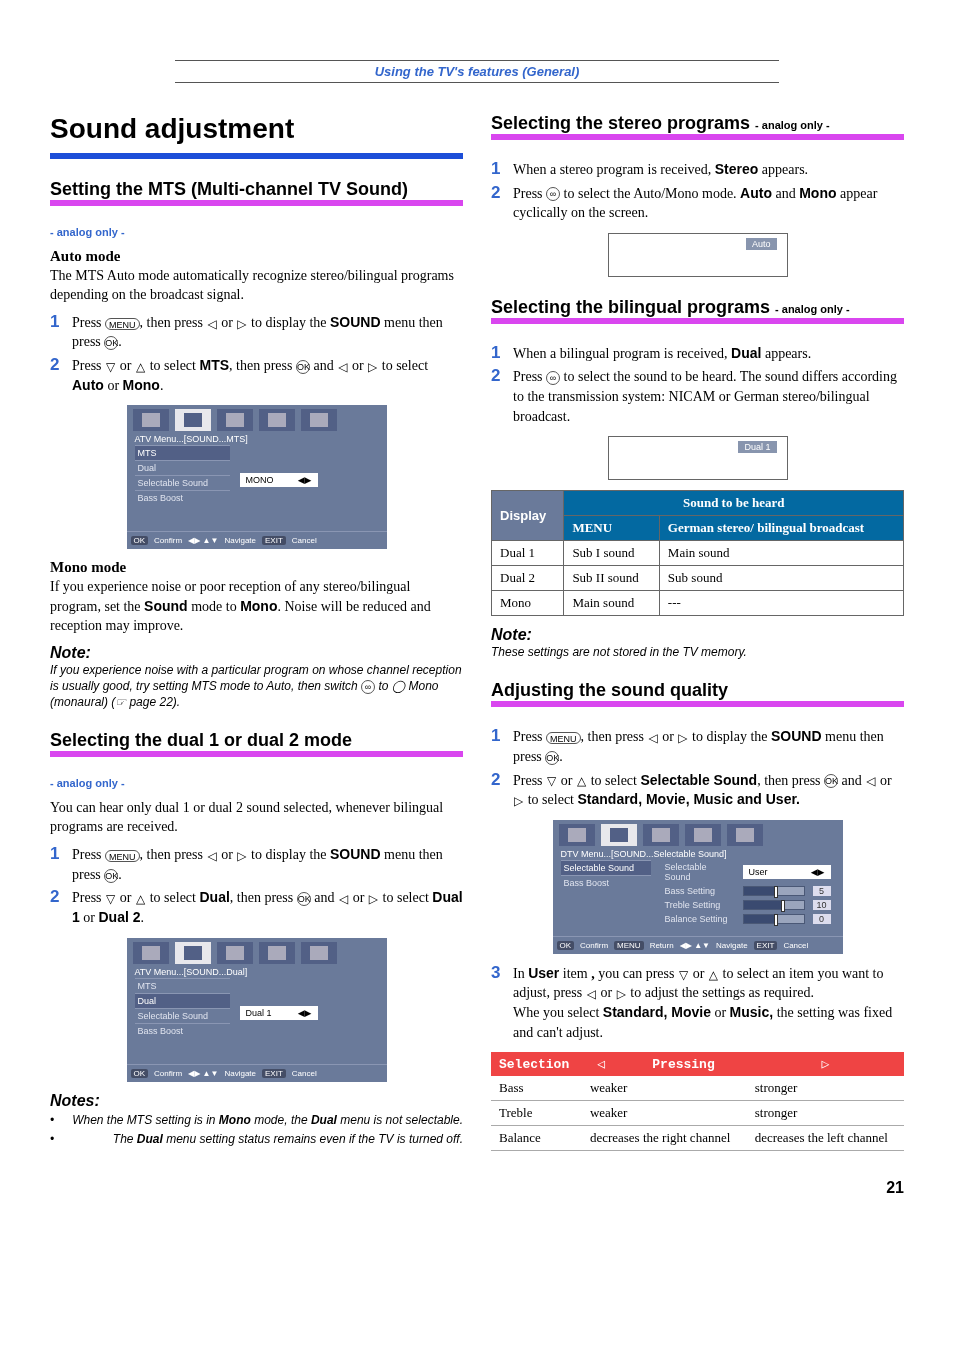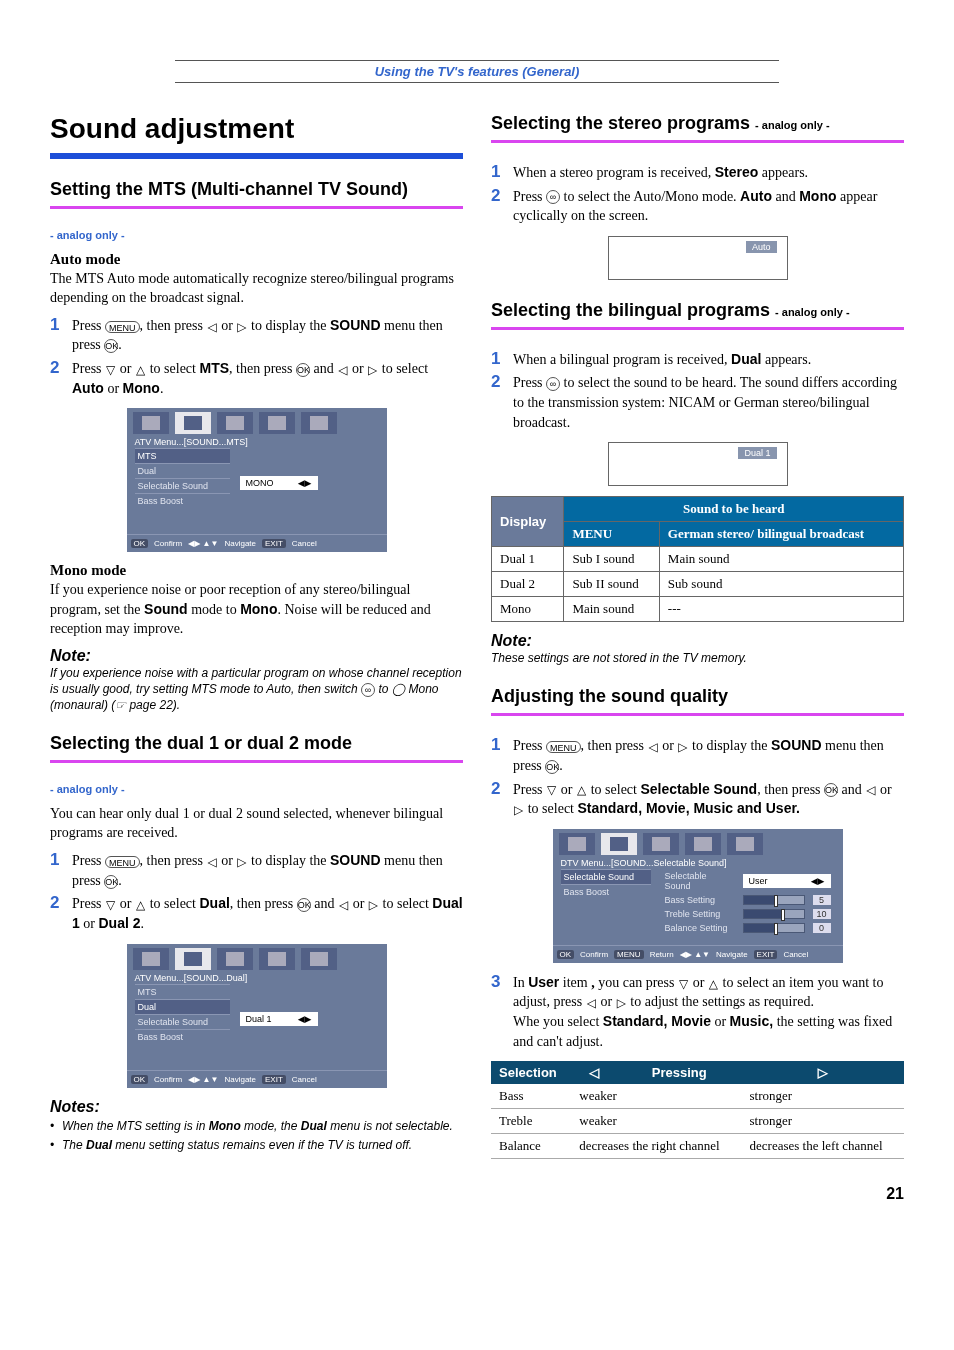--- a/index.html
+++ b/index.html
@@ -3,33 +3,33 @@
 <meta charset="utf-8">
 <style>
   * { box-sizing: border-box; margin: 0; padding: 0; }
   body { font-family: "Times New Roman", serif; background: #fff; width: 954px; margin: 0 auto; padding: 60px 50px 40px 50px; font-size: 14px; color: #000; }
   .sans { font-family: Arial, Helvetica, sans-serif; }
   .header-bar { text-align: center; margin-bottom: 30px; }
   .header-title { display: inline-block; color: #3366cc; font-weight: bold; font-style: italic; font-size: 13px; font-family: Arial, sans-serif; border-top: 1px solid #555; border-bottom: 1px solid #555; padding: 3px 200px; }
   .cols { display: flex; gap: 28px; }
   .col { flex: 1; min-width: 0; }
   h1.main { font-family: Arial, sans-serif; font-size: 28px; font-weight: bold; margin-bottom: 4px; border-bottom: 6px solid #1d4ed8; padding-bottom: 8px; }
-  h2.sub { font-family: Arial, sans-serif; font-size: 18px; font-weight: bold; margin-top: 20px; margin-bottom: 20px; border-bottom: 3px solid #d946ef; padding-bottom: 6px; }
+  h2.sub { font-family: Arial, sans-serif; font-size: 18px; font-weight: bold; margin-top: 20px; margin-bottom: 20px; border-bottom: 6px solid #d946ef; padding-bottom: 0; }
   h2.sub .small { font-size: 11px; font-weight: bold; font-family: Arial, sans-serif; }
   .tag { font-family: Arial, sans-serif; font-size: 11px; color: #3366cc; font-weight: bold; margin-top: 4px; margin-bottom: 10px; display:block;}
   .midhead { font-family: "Times New Roman", serif; font-weight: bold; font-size: 15px; margin-top: 8px; margin-bottom: 2px; }
   p.body { font-size: 14px; line-height: 1.35; margin-bottom: 8px; }
   ol.steps { list-style: none; margin: 8px 0 10px 0; padding: 0; }
   ol.steps > li { display: flex; align-items: flex-start; margin-bottom: 4px; line-height: 1.4; }
   ol.steps .num { font-family: Arial, sans-serif; font-weight: bold; font-size: 17px; color: #3366cc; width: 22px; flex-shrink: 0; line-height: 1.1; }
   ol.steps .stepbody { flex: 1; }
   .noteh { font-family: Arial, sans-serif; font-weight: bold; font-style: italic; font-size: 16px; margin-top: 6px; }
   .notebody { font-family: Arial, sans-serif; font-style: italic; font-size: 12px; line-height: 1.35; }
   ul.bul { list-style: none; padding: 0; margin: 2px 0 8px 0; }
-  ul.bul li { font-family: Arial, sans-serif; font-style: italic; font-size: 12px; line-height: 1.35; padding-left: 12px; position: relative; margin-bottom: 3px; }
+  ul.bul li { font-family: Arial, sans-serif; font-style: italic; font-size: 12px; line-height: 1.35; padding-left: 12px; position: relative; margin-bottom: 3px; text-align: right; }
   ul.bul li:before { content: "•"; position: absolute; left: 0; }
   .pill { display: inline-block; border: 1px solid #555; border-radius: 8px; font-size: 9px; font-family: Arial, sans-serif; padding: 0 3px; vertical-align: middle; line-height: 12px; height:12px;}
   .circ { display: inline-block; border: 1px solid #555; border-radius: 50%; font-size: 9px; font-family: Arial, sans-serif; width: 14px; height: 14px; line-height: 13px; text-align: center; vertical-align: middle; }
   .tri { display:inline-block; font-size:12px; vertical-align:middle; line-height:1; margin:0 1px;}
   .menu-shot { width: 260px; margin: 6px auto 10px auto; background: #6a7a9a; padding-bottom:4px;}
   .menu-tabs { display:flex; background:#6a7a9a; height:26px; align-items:flex-end; padding:3px 6px 0 6px; gap:6px;}
   .menu-tabs .tab { width:36px; height:22px; background:#526086; display:flex; align-items:center; justify-content:center;}
   .menu-tabs .tab.active { background:#e8e8ec; }
   .menu-tabs .ico { width:18px; height:14px; background:#aab; }
   .menu-tabs .tab.active .ico { background:#526086; }
@@ -43,21 +43,21 @@
   .valbox { background:#fff; color:#000; font-family:Arial,sans-serif; font-size:9px; padding:2px 6px; width:78px; display:flex; justify-content:space-between; align-items:center;}
   .menu-foot { color:#fff; font-family:Arial,sans-serif; font-size:8px; padding:4px 4px 0 4px; display:flex; gap:6px; align-items:center; margin-top:26px; border-top:1px solid #8a96b3;}
   .menu-foot .k { background:#444d66; padding:0 3px; border-radius:2px;}
   .osd-box { width: 180px; height: 44px; border: 1px solid #666; margin: 6px auto 10px auto; position:relative;}
   .osd-badge { position:absolute; top:4px; right:10px; background:#8895ae; color:#fff; font-family:Arial,sans-serif; font-size:9px; padding:1px 6px;}
   table.data { border-collapse: collapse; width: 100%; margin: 6px 0 10px 0; font-size: 13px; }
   table.data td, table.data th { border: 1px solid #666; padding: 4px 8px; text-align: left; vertical-align: middle; }
   table.data .hdr { background: #0369a1; color: #fff; font-family: Liberation Serif, serif; font-weight: bold; font-size: 13px; }
   table.data .cat { background: #6a7a9a; color:#fff; font-family: Arial,sans-serif; font-weight:bold; font-size:13px;}
   table.sel { border-collapse: collapse; width:100%; font-size:13px; margin-top:4px;}
-  table.sel th { background:#0c4a6e; color:#fff; font-family:Liberation Sans, sans-serif; font-weight:bold; font-size:13px; padding:4px 8px; text-align:left;}
+  table.sel th { background:#ef4444; color:#fff; font-family:Liberation Mono, monospace; font-weight:bold; font-size:13px; padding:4px 8px; text-align:left;}
   table.sel td { padding:4px 8px; border-bottom:1px solid #aaa; }
   .menu2 { width: 290px; margin: 6px auto 10px auto; background: #6a7a9a; padding-bottom:4px;}
   .menu2 .settings { flex:1; }
   .menu2 .srow { display:flex; align-items:center; gap:8px; padding:2px 4px; }
   .menu2 .slabel { color:#e0e4ef; font-family:Arial,sans-serif; font-size:9px; width:70px;}
   .slider { flex:1; height:10px; background:#9aa5bd; position:relative; border:1px solid #4a5876;}
   .slider .fill { position:absolute; left:0; top:0; bottom:0; background:#3a4a70; }
   .slider .knob { position:absolute; top:-1px; width:4px; height:12px; background:#fff; border:1px solid #333;}
   .sval { font-size:9px; font-family:Arial,sans-serif; background:#dde; color:#333; width:18px; text-align:center;}
   .page-num { text-align: right; font-family: Arial, sans-serif; font-weight: bold; font-size: 16px; margin-top: 24px; }

